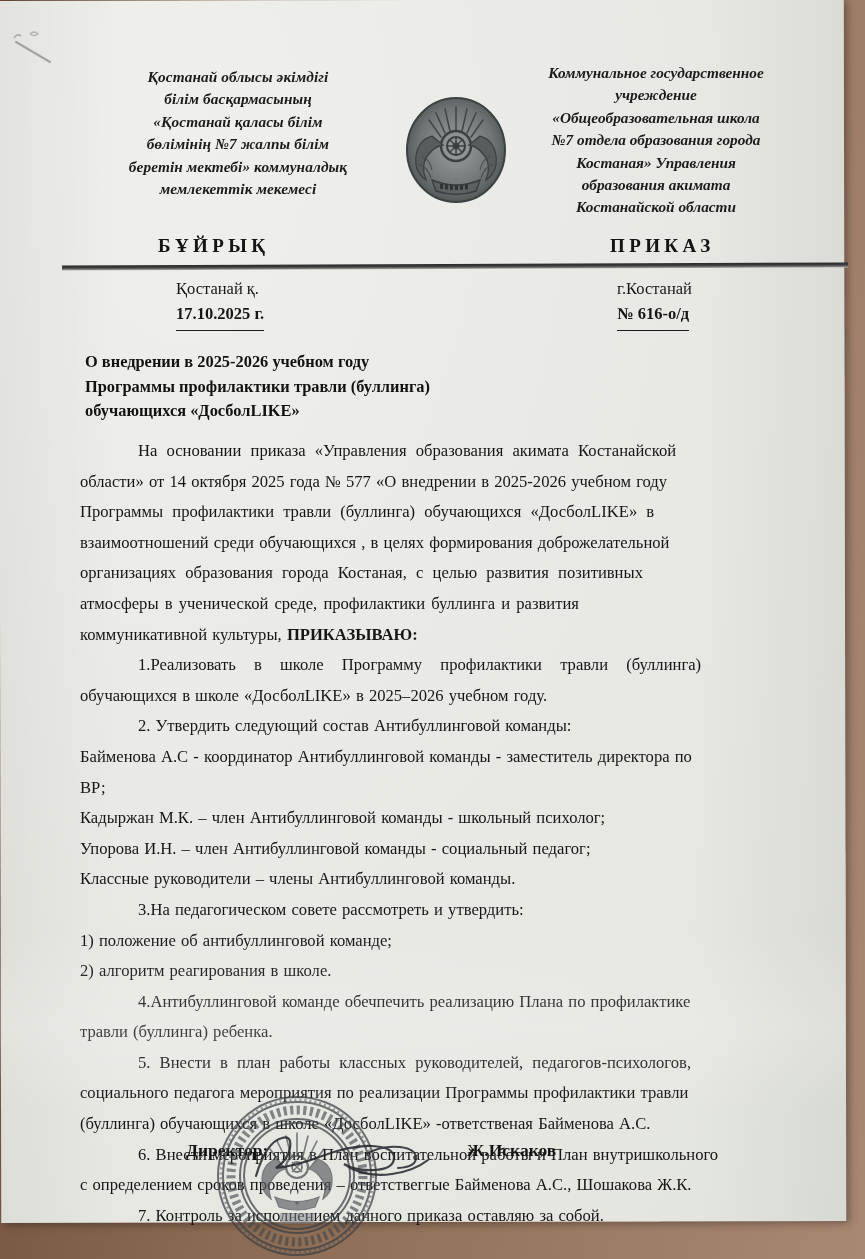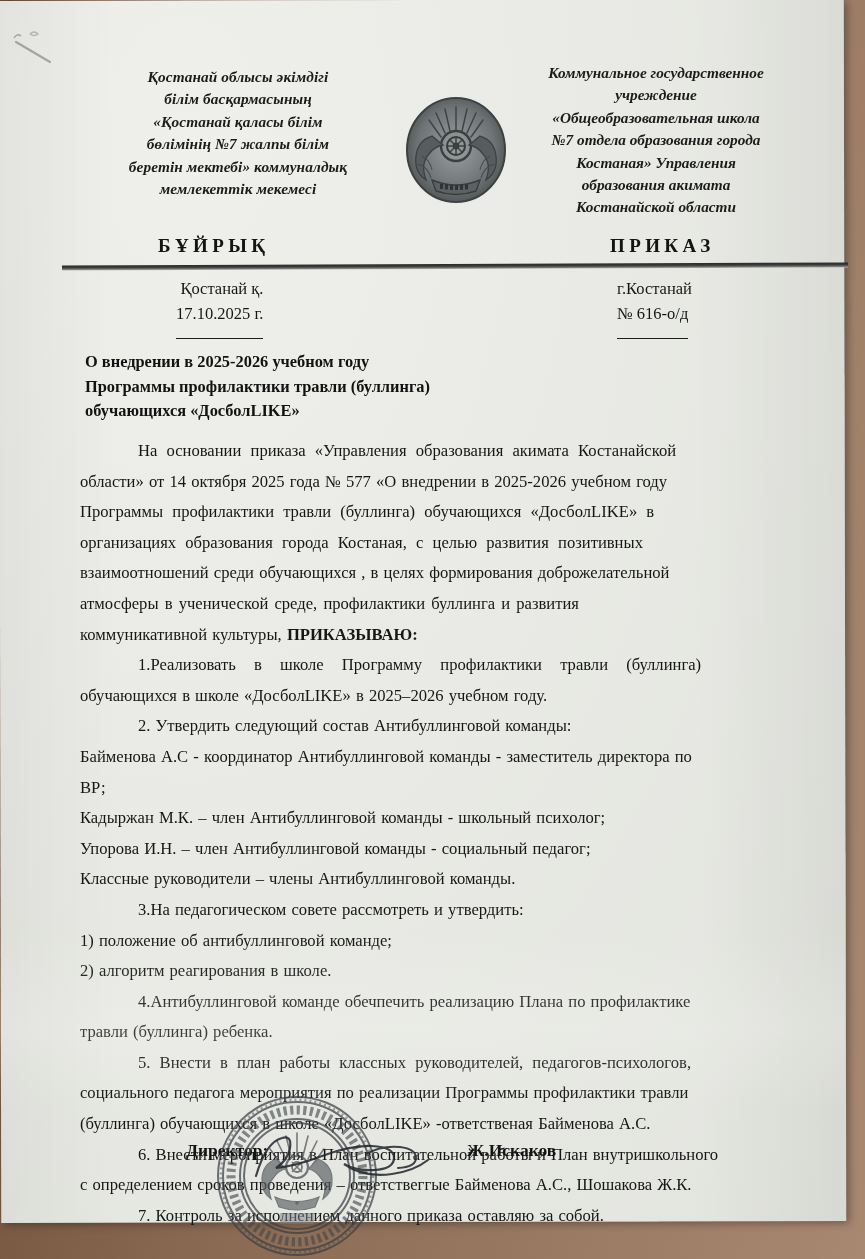--- a/index.html
+++ b/index.html
@@ -112,24 +112,24 @@
     position: absolute;
     font-size: 16.5px;
     line-height: 25px;
     color: #161616;
   }
   .place-left  { left: 176px; top: 276px; }
   .place-right { left: 617px; top: 276px; }
   .place-under {
     display: inline-block;
     border-bottom: 1.6px solid #1c1c1c;
-    padding-bottom: 12px;
-    font-weight: 400;
-  }
-  .place-top { display:block;text-align:right; }
+    padding-bottom: 4px;
+    font-weight: 700;
+  }
+  .place-top { display:block; }
 
   
   .subject {
     position: absolute;
     left: 85px;
     top: 350px;
     width: 500px;
     font-weight: 700;
     font-size: 16.4px;
     line-height: 24.5px;
@@ -313,22 +313,22 @@
     <div class="subject">
       <span>О внедрении в 2025-2026 учебном году</span>
       <span>Программы профилактики травли (буллинга)</span>
       <span>обучающихся «ДосболLIKE»</span>
     </div>
 
     <div class="body" id="body-lines">
         <span class="ln w2"><span class="ind" style="width: 58px;"></span><span>На  основании  приказа  «Управления  образования  акимата  Костанайской</span></span>
         <span class="ln w6"><span>области»  от 14 октября 2025 года № 577 «О внедрении в 2025-2026 учебном году</span></span>
         <span class="ln w2"><span>Программы  профилактики  травли  (буллинга)  обучающихся  «ДосболLIKE»  в</span></span>
+        <span class="ln w6"><span>взаимоотношений среди обучающихся , в целях формирования доброжелательной</span></span>
         <span class="ln w2"><span>организациях  образования  города  Костаная,  с  целью  развития  позитивных</span></span>
-        <span class="ln w6"><span>взаимоотношений среди обучающихся , в целях формирования доброжелательной</span></span>
         <span class="ln w5"><span>атмосферы     в     ученической     среде,     профилактики     буллинга     и     развития</span></span>
         <span class="ln w6"><span>коммуникативной культуры, </span><span class="b">ПРИКАЗЫВАЮ:</span></span>
         <span class="ln w3"><span class="ind" style="width: 58px;"></span><span>1.Реализовать  в  школе  Программу  профилактики  травли  (буллинга)</span></span>
         <span class="ln w6"><span>обучающихся в школе «ДосболLIKE» в 2025–2026 учебном году.</span></span>
         <span class="ln w6"><span class="ind" style="width: 58px;"></span><span>2. Утвердить следующий состав Антибуллинговой команды:</span></span>
         <span class="ln w6"><span>Байменова А.С - координатор Антибуллинговой команды - заместитель директора по</span></span>
         <span class="ln w6"><span>ВР;</span></span>
         <span class="ln w6"><span>Кадыржан М.К. – член Антибуллинговой команды - школьный психолог;</span></span>
         <span class="ln w6"><span>Упорова И.Н. – член Антибуллинговой команды - социальный педагог;</span></span>
         <span class="ln w6"><span>Классные руководители – члены Антибуллинговой команды.</span></span>

